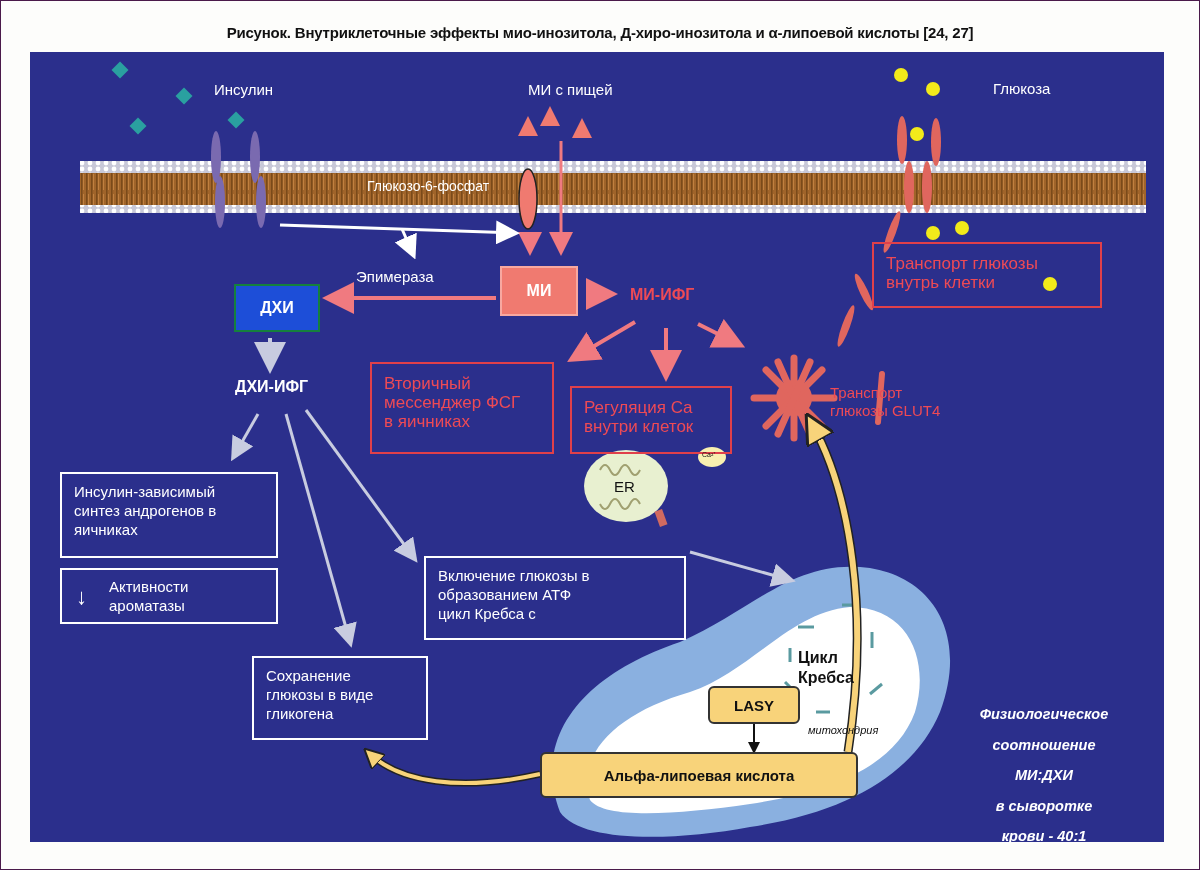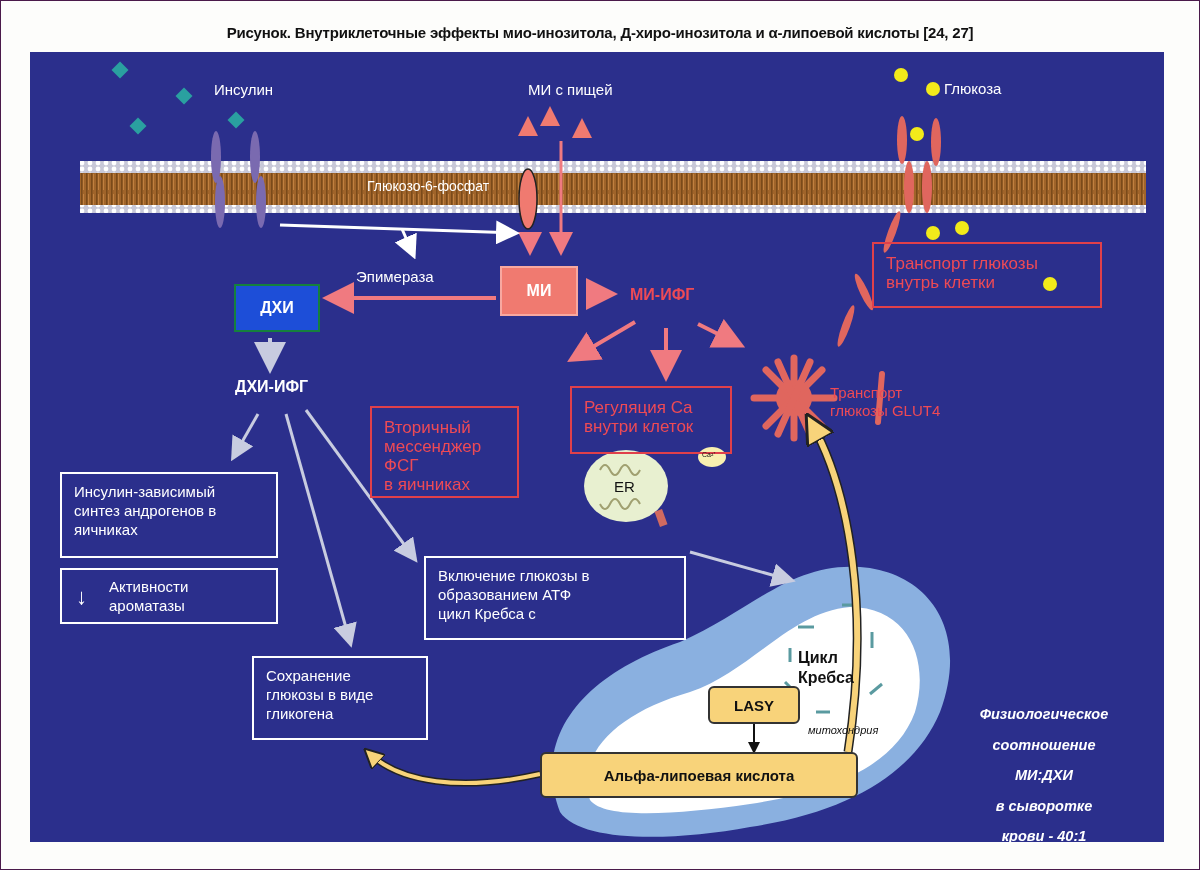--- a/index.html
+++ b/index.html
@@ -153,34 +153,34 @@
     <path d="M818,700 C840,560 820,440 782,372" stroke="#222" stroke-width="9" fill="none"></path>
     <path d="M818,700 C840,560 820,440 782,372" stroke="#f8d37a" stroke-width="6" fill="none" marker-end="url(#ahY)"></path>
     <path d="M510,722 C430,740 370,730 340,702" stroke="#222" stroke-width="7" fill="none"></path>
     <path d="M510,722 C430,740 370,730 340,702" stroke="#f8d37a" stroke-width="4" fill="none" marker-end="url(#ahY)"></path>
     <line x1="660" y1="500" x2="760" y2="528" stroke="#c8cce0" stroke-width="3" marker-end="url(#ahG)"></line>
     <line x1="724" y1="672" x2="724" y2="698" stroke="#111" stroke-width="2" marker-end="url(#ahK)"></line>
   </svg>
 
   <div class="lbl" style="left:184px;top:29px;">Инсулин</div>
   <div class="lbl" style="left:498px;top:29px;">МИ с пищей</div>
-  <div class="lbl" style="left:914px;top:28px;">Глюкоза</div>
+  <div class="lbl" style="left:963px;top:28px;">Глюкоза</div>
   <div class="lbl" style="left:337px;top:126px;font-size:14px;">Глюкозо-6-фосфат</div>
   <div class="lbl" style="left:326px;top:216px;">Эпимераза</div>
 
   <div class="gray" style="left:204px;top:232px;width:86px;height:48px;">ДХИ</div>
   <div class="pink" style="left:470px;top:214px;width:78px;height:50px;">МИ</div>
   <div class="lbl red" style="left:600px;top:234px;font-weight:bold;font-size:16px;">МИ-ИФГ</div>
   <div class="lbl" style="left:205px;top:326px;font-weight:bold;font-size:16px;">ДХИ-ИФГ</div>
 
   <div class="rbox" style="left:842px;top:190px;width:230px;height:66px;">
     <div>Транспорт глюкозы</div>
       <div>внутрь клетки</div>
   </div>
-  <div class="rbox" style="left:340px;top:310px;width:149px;height:92px;margin-top:44px;">
+  <div class="rbox" style="left:340px;top:310px;width:184px;height:92px;">
     <div>Вторичный</div>
       <div>мессенджер ФСГ</div>
       <div>в яичниках</div>
   </div>
   <div class="rbox" style="left:540px;top:334px;width:162px;height:68px;">
     <div>Регуляция Ca</div>
       <div>внутри клеток</div>
   </div>
   <div class="lbl red" style="left:800px;top:332px;line-height:18px;">
     <div>Транспорт</div>

